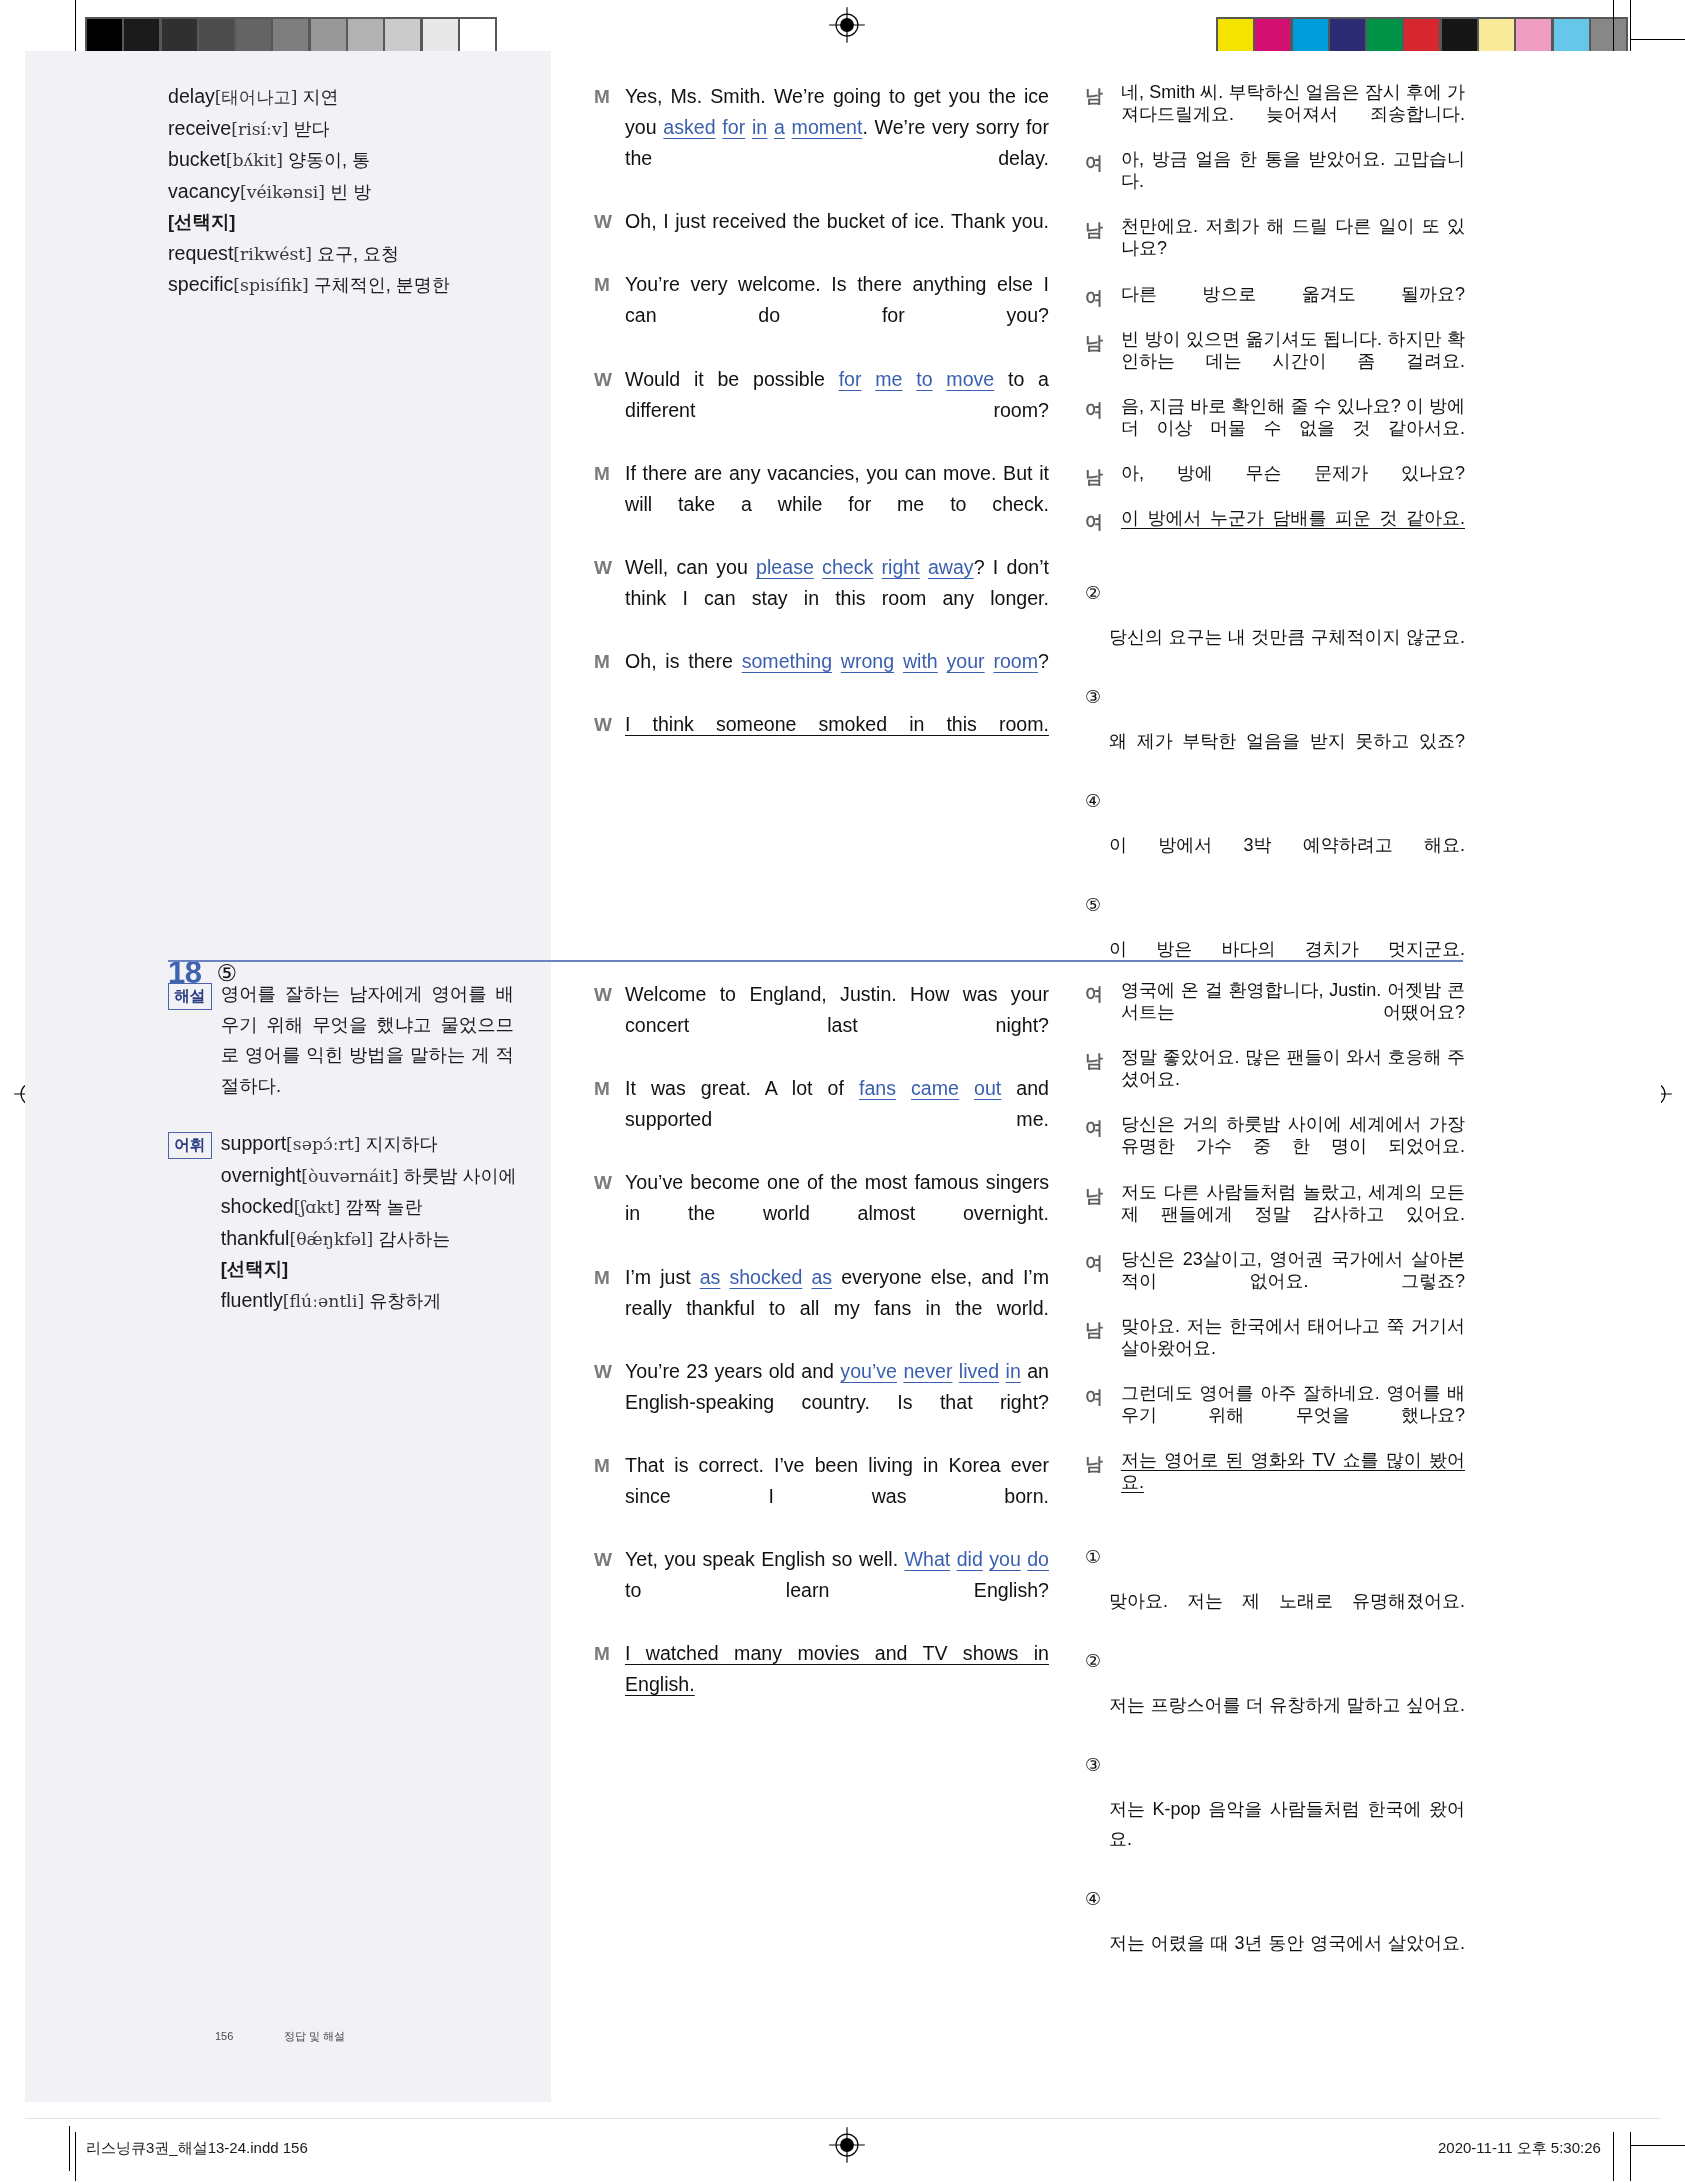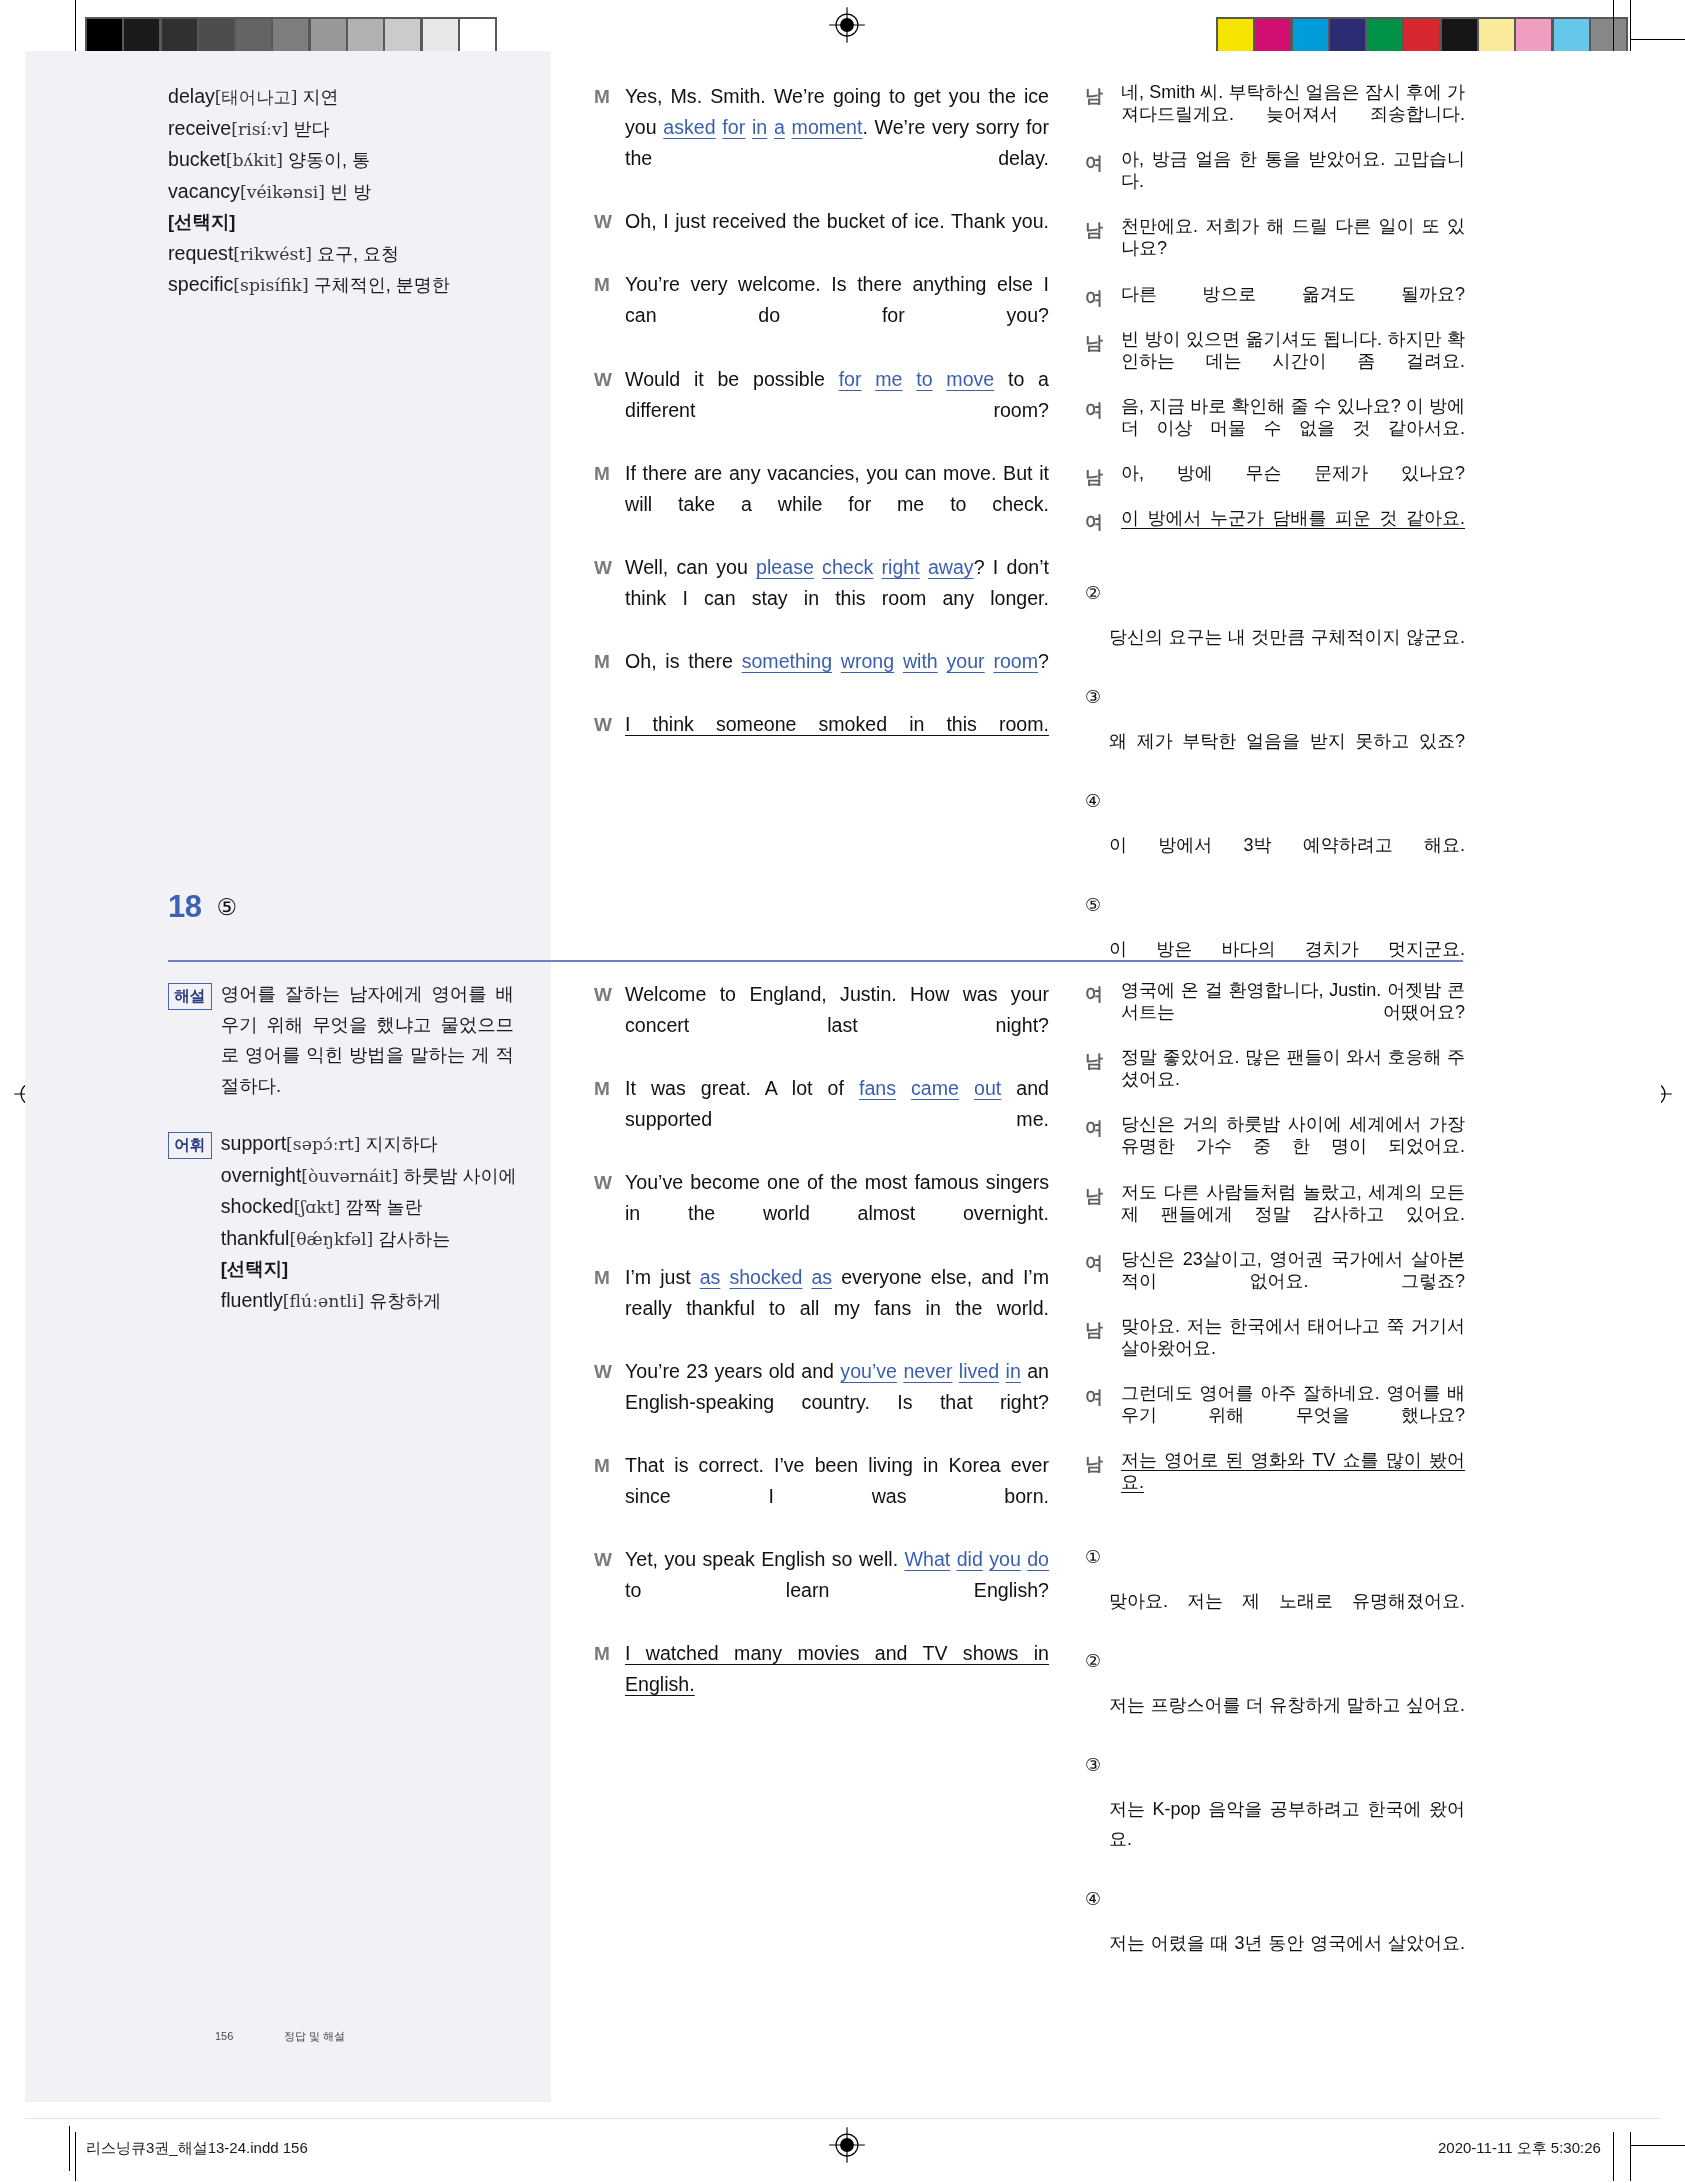--- a/index.html
+++ b/index.html
@@ -290,21 +290,21 @@
             <span class="txt">이 방에서 3박 예약하려고 해요.</span>
           </div>
           <div class="choice">
             <span class="num">⑤</span>
             <span class="txt">이 방은 바다의 경치가 멋지군요.</span>
           </div>
         </div>
     </div>
   </div>
 
-  <div class="qhead" style="top:838px;">
+  <div class="qhead" style="top:904px;">
     <span class="qno">18</span>
     <span class="qans">⑤</span>
   </div>
   <div class="qrule" style="top:909px;"></div>
 
   <div class="section" id="sec18" style="top:928px;">
 
     <div class="col col-vocab">
       <div class="tagrow">
         <span class="tag">해설</span>
@@ -398,21 +398,21 @@
           <div class="choice">
             <span class="num">①</span>
             <span class="txt">맞아요. 저는 제 노래로 유명해졌어요.</span>
           </div>
           <div class="choice">
             <span class="num">②</span>
             <span class="txt">저는 프랑스어를 더 유창하게 말하고 싶어요.</span>
           </div>
           <div class="choice">
             <span class="num">③</span>
-            <span class="txt">저는 K-pop 음악을 공부하려고 한국에 왔어요.</span>
+            <span class="txt">저는 K-pop 음악을 사람들처럼 한국에 왔어요.</span>
           </div>
           <div class="choice">
             <span class="num">④</span>
             <span class="txt">저는 어렸을 때 3년 동안 영국에서 살았어요.</span>
           </div>
         </div>
     </div>
   </div>
 
   <div id="pagefoot">

